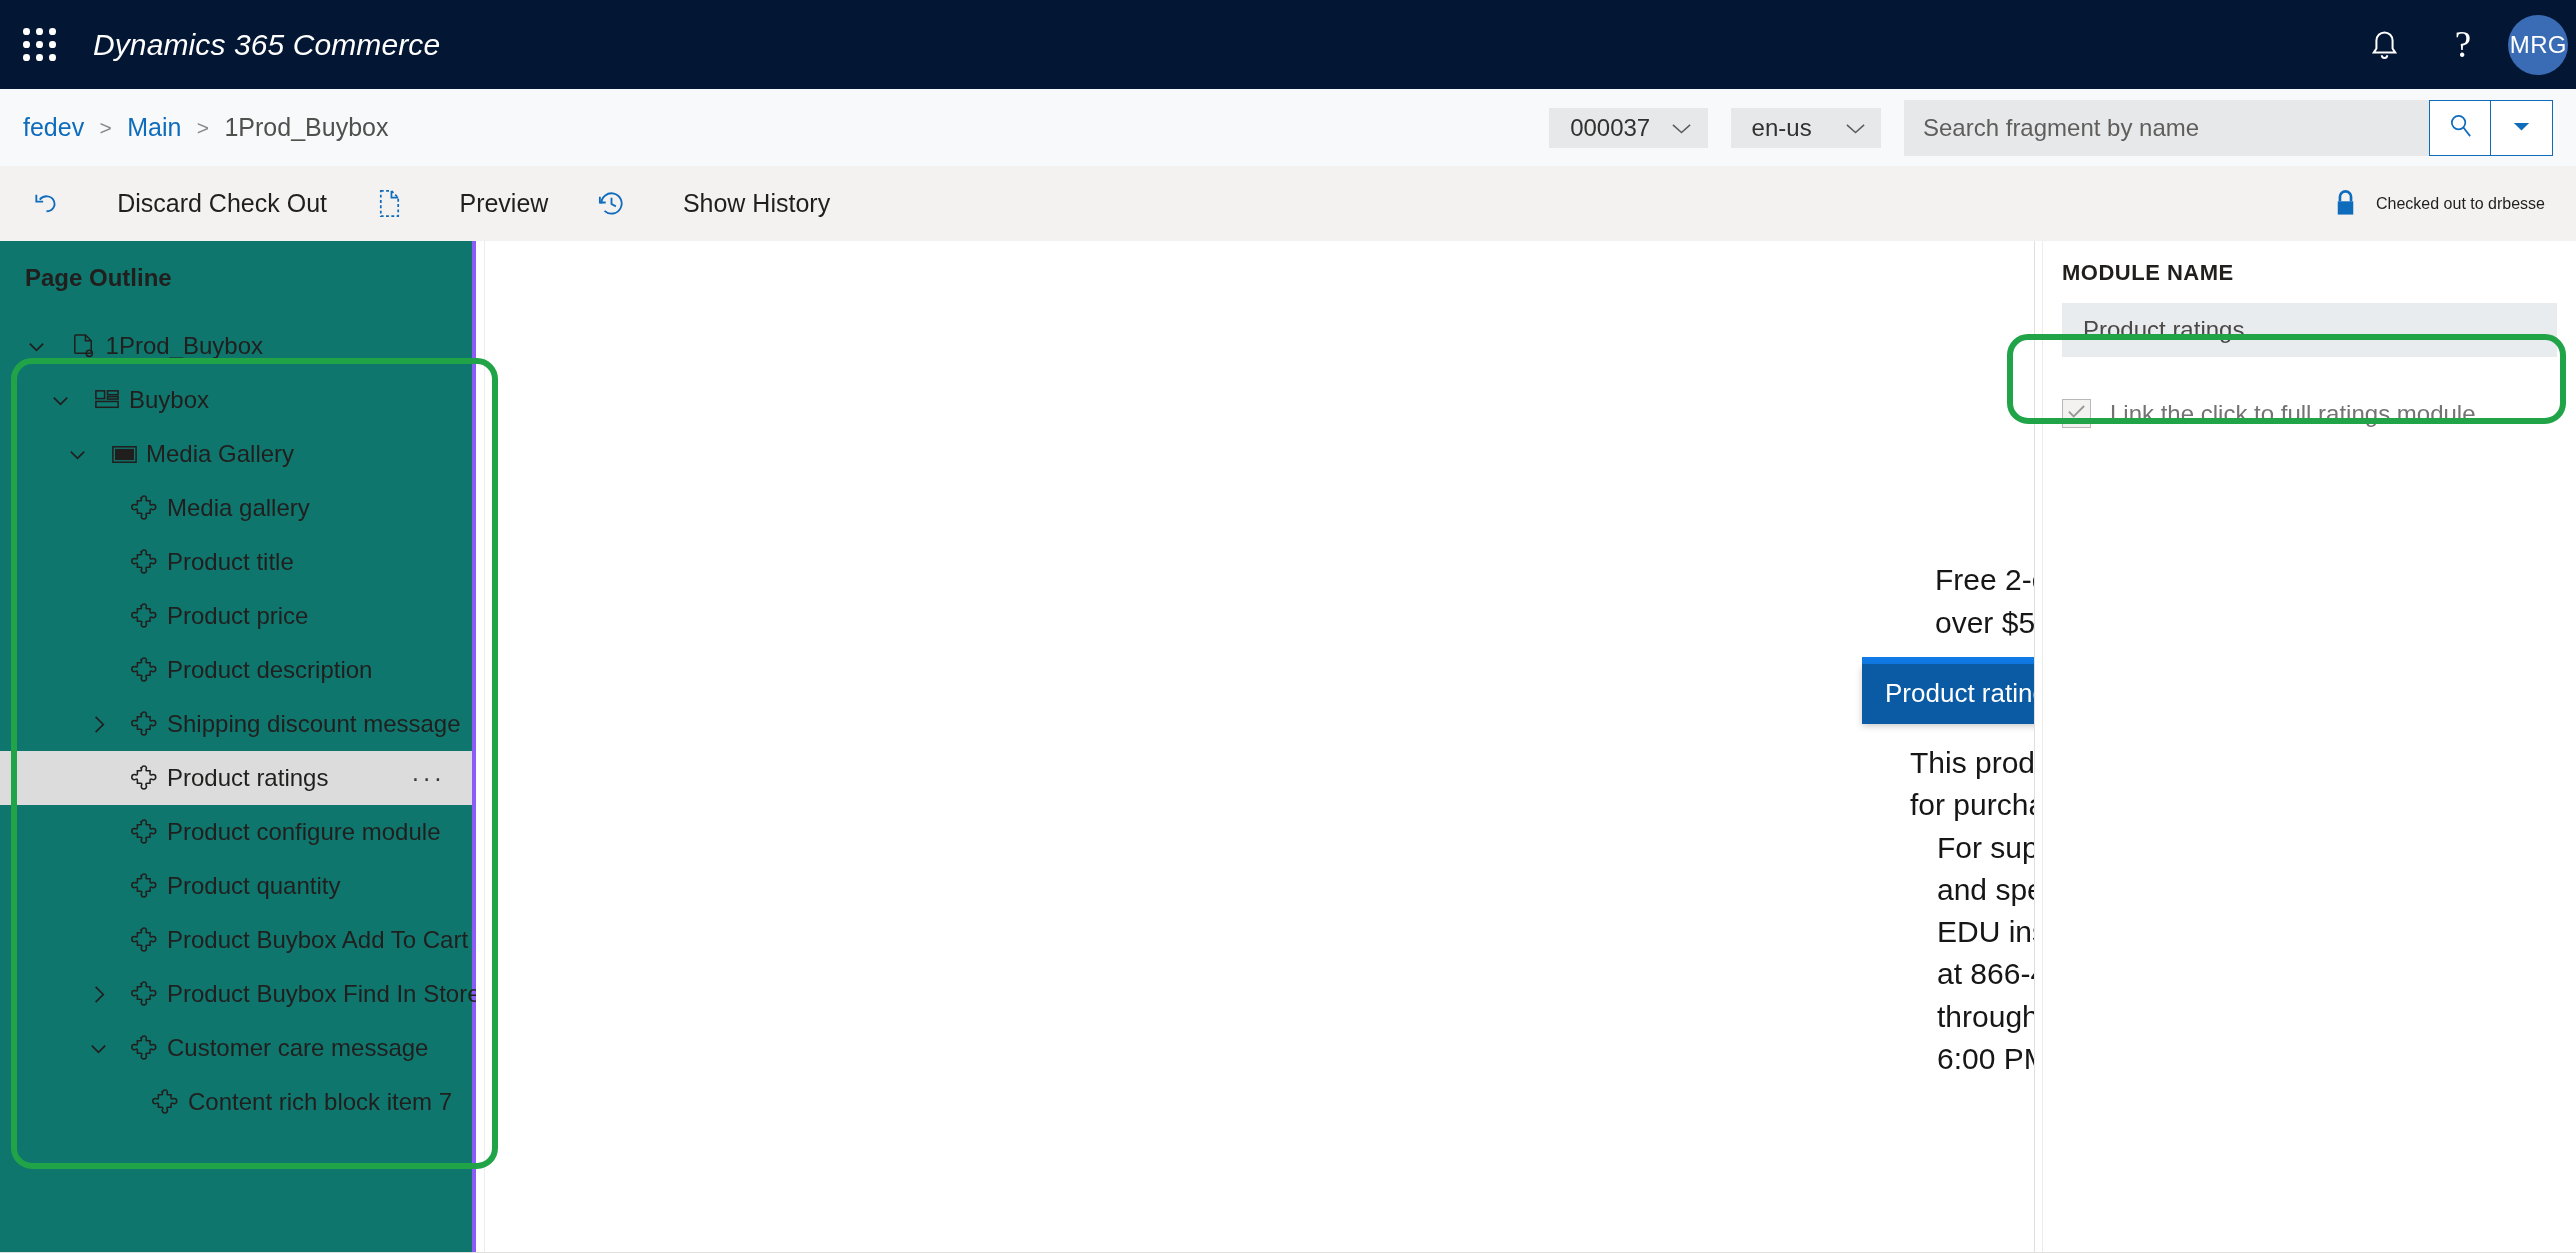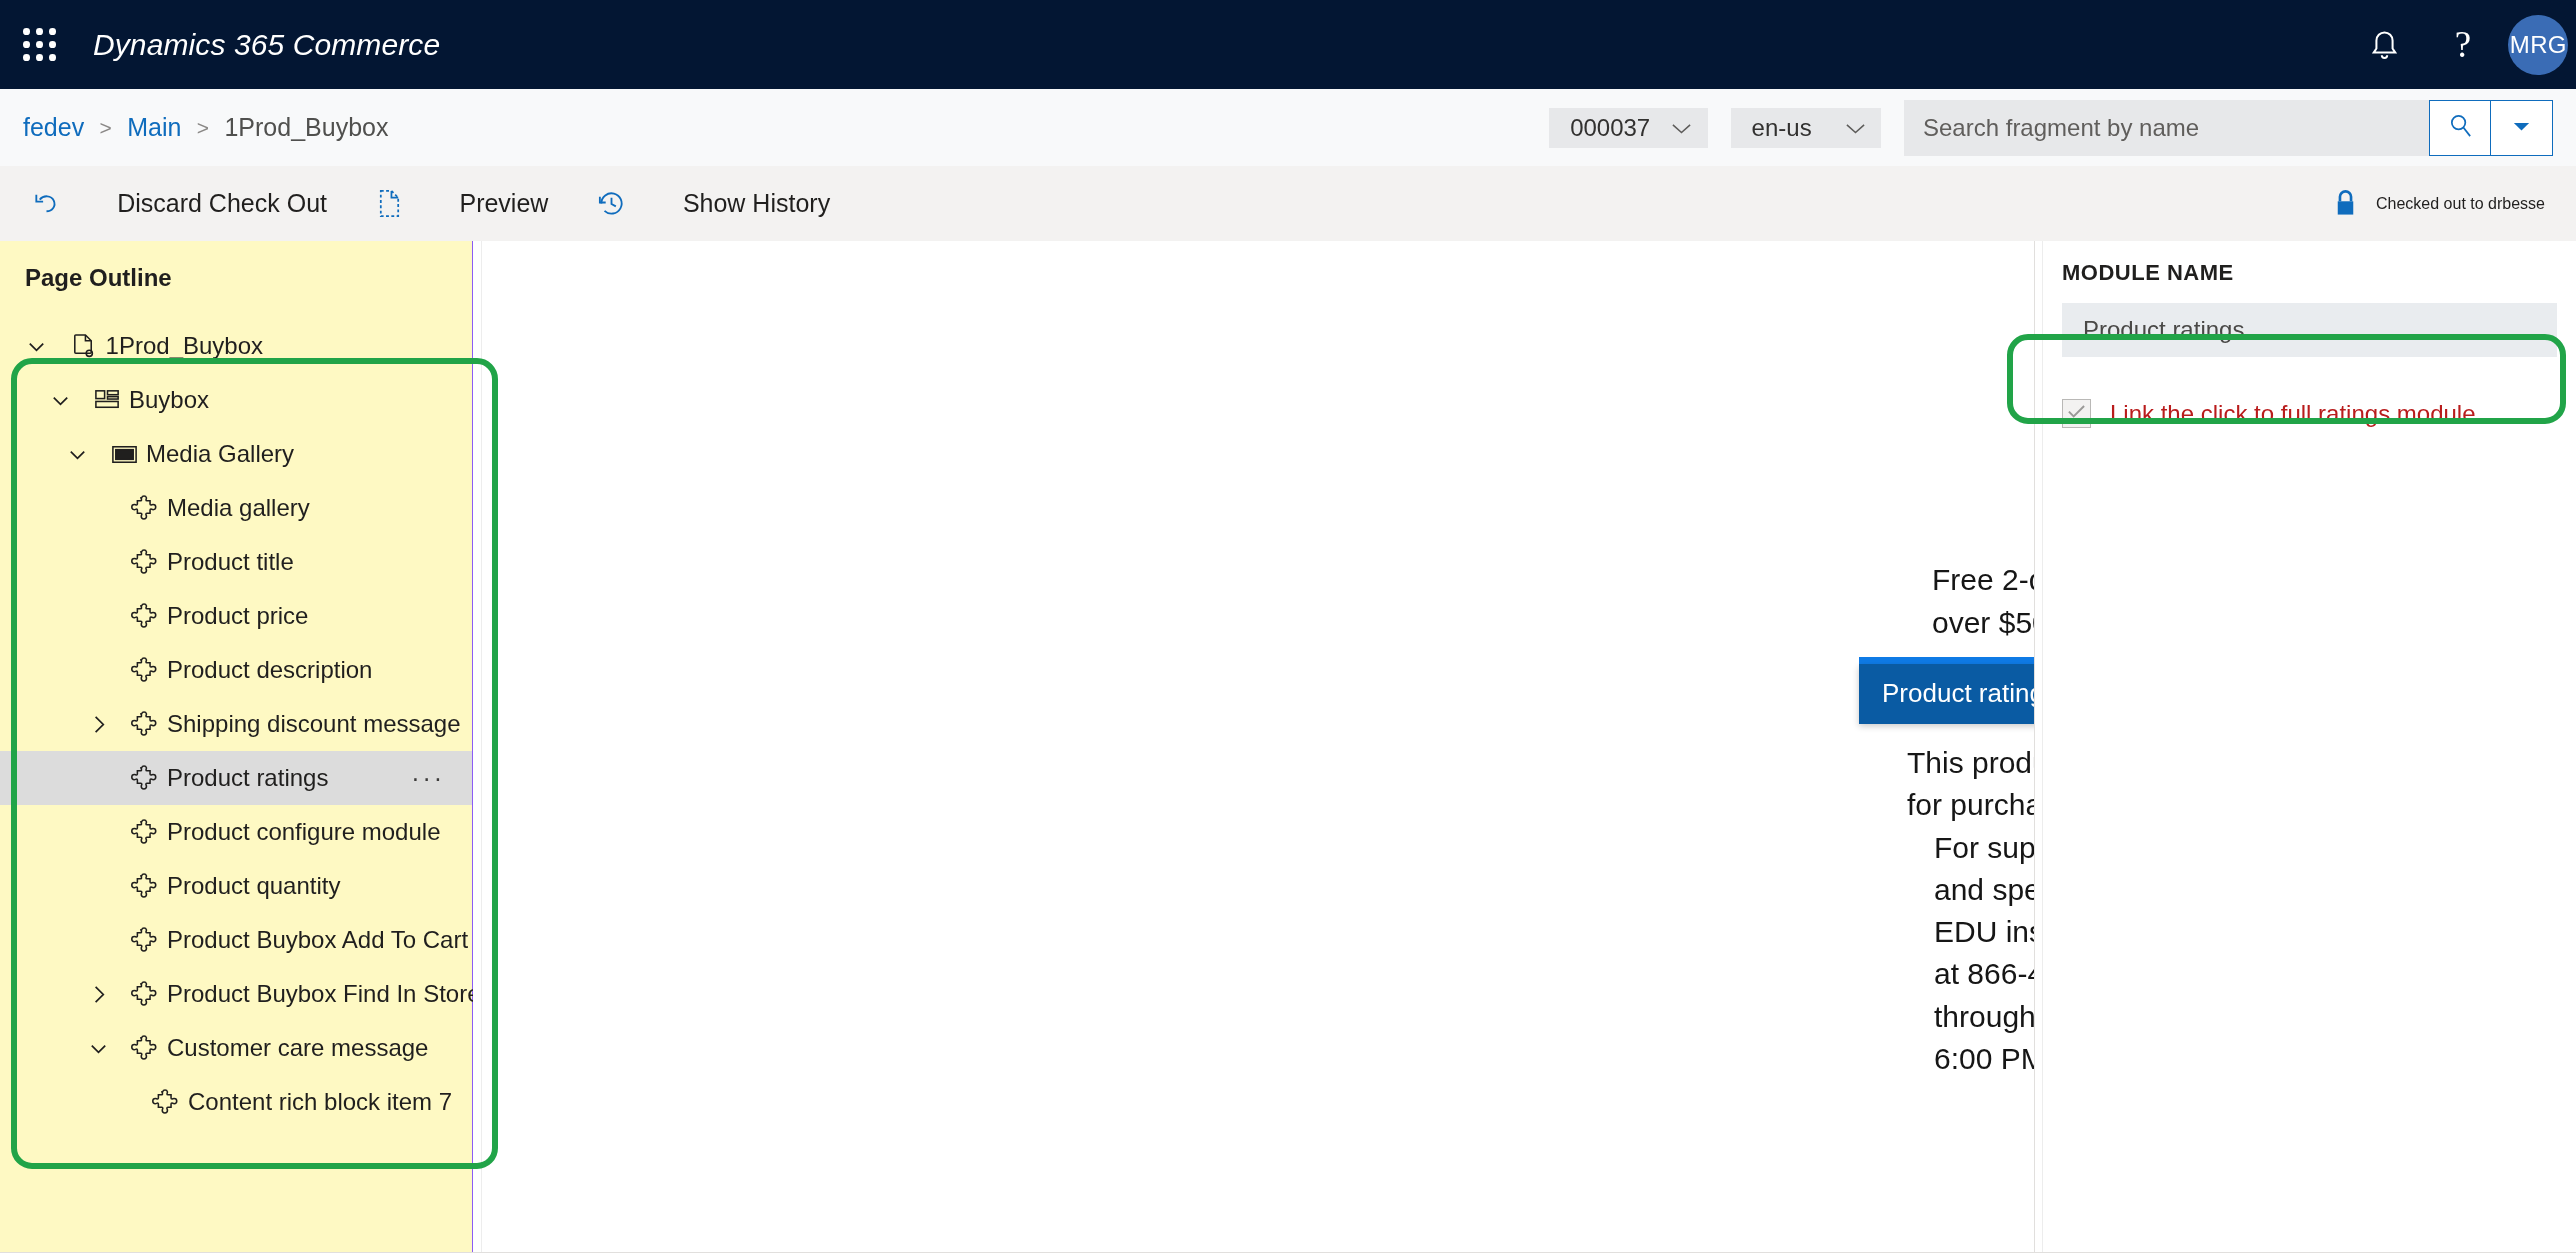--- a/index.html
+++ b/index.html
@@ -88,21 +88,21 @@
     display: flex; align-items: center; height: 100%; padding: 0 17.3px;
     cursor: pointer; font-size: 25px; color: #201f1e; margin-left: 13.5px; gap: 40px;
   }
   .tb-item .tb-ico { margin-right: 15.4px; display: flex; align-items: center; }
   .tb-right { margin-left: auto; display: flex; align-items: center; margin-right: 31px; font-size: 16px; color: #201f1e; }
   .tb-right .lock { margin-right: 17.3px; display: flex; }
 
   
   .body { position: absolute; top: 241px; left: 0; right: 0; bottom: 0; display: flex; }
   .outline {
-    width: 472px; background: #fef9c3; border-right: 1px solid #8b5cf6;
+    width: 472px; background: #0f766e; border-right: 4px solid #8b5cf6;
     position: relative; flex: none;
   }
   .outline-title { font-size: 24px; font-weight: bold; color: #201f1e; padding: 23px 0 0 25px; }
 
   .tree { margin-top: 27px; }
   .node {
     height: 54px; display: flex; align-items: center; position: relative;
     cursor: pointer; font-size: 24px; color: #201f1e; padding-right: 11.6px;
   }
   .node.selected { background: #dcdcdc; }
@@ -149,21 +149,21 @@
   .props-title { font-size: 22px; font-weight: bold; letter-spacing: 0.5px; color: #201f1e; padding: 19px 0 0 27px; }
   .props-field {
     margin: 17.3px 19px 0 27px; height: 54px; background: #e9ecef;
     display: flex; align-items: center; padding-left: 21px; font-size: 24px; color: #4a4947;
   }
   .props-check { display: flex; align-items: center; margin: 42px 0 0 27px; cursor: pointer; }
   .cbox {
     width: 27px; height: 27px; border: 1.9px solid #b9b8b6; background: #f3f2f1;
     display: flex; align-items: center; justify-content: center; flex: none;
   }
-  .props-check .cblabel { margin-left: 19px; font-size: 24px; color: #b91c1c; }
+  .props-check .cblabel { margin-left: 19px; font-size: 24px; color: #737373; }
 
   
   .anno {
     position: absolute; border: 6.7px solid #21a448; border-radius: 21px;
     pointer-events: none; box-sizing: border-box;
   }
   #anno-outline { left: 10.6px; top: 358px; width: 487px; height: 811px; }
   #anno-check { left: 2007px; top: 334px; width: 559px; height: 90px; }
 
   .bottom-rule { position: absolute; left: 0; right: 0; bottom: 0; height: 1px; background: #e1dfdd; }

